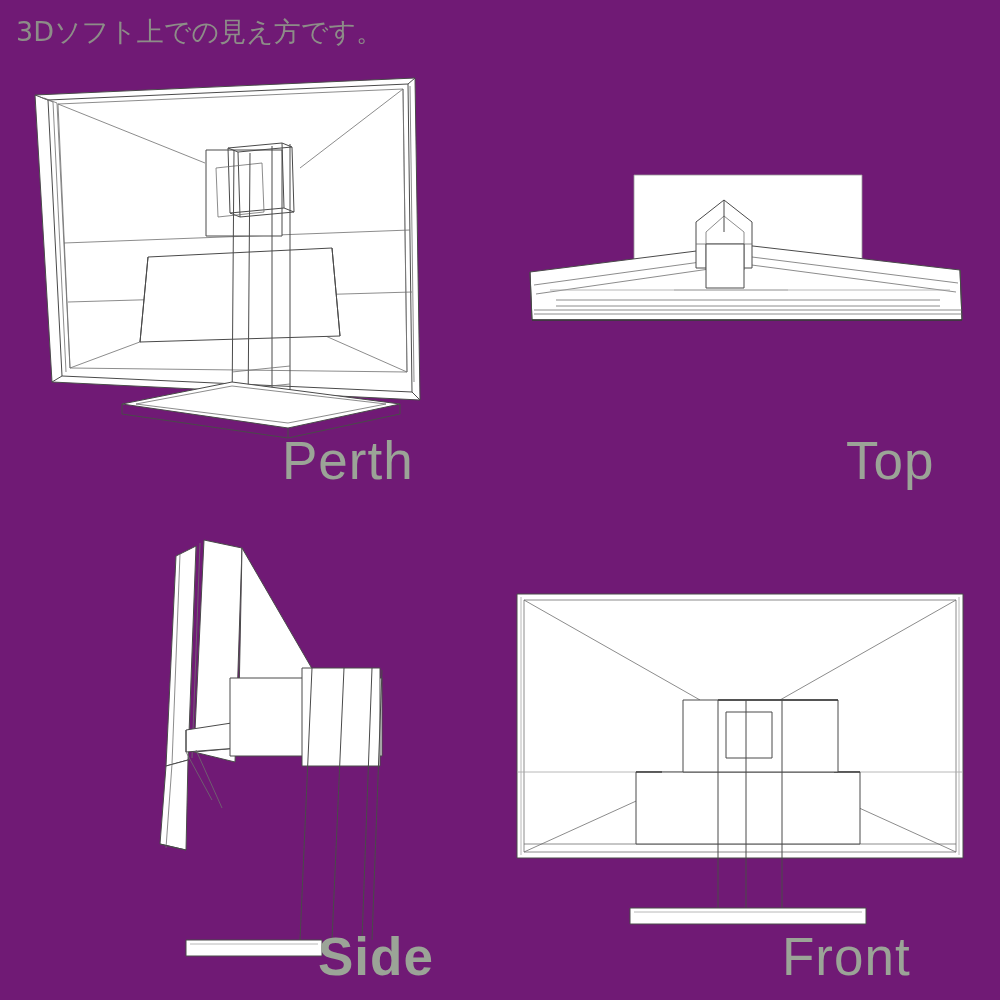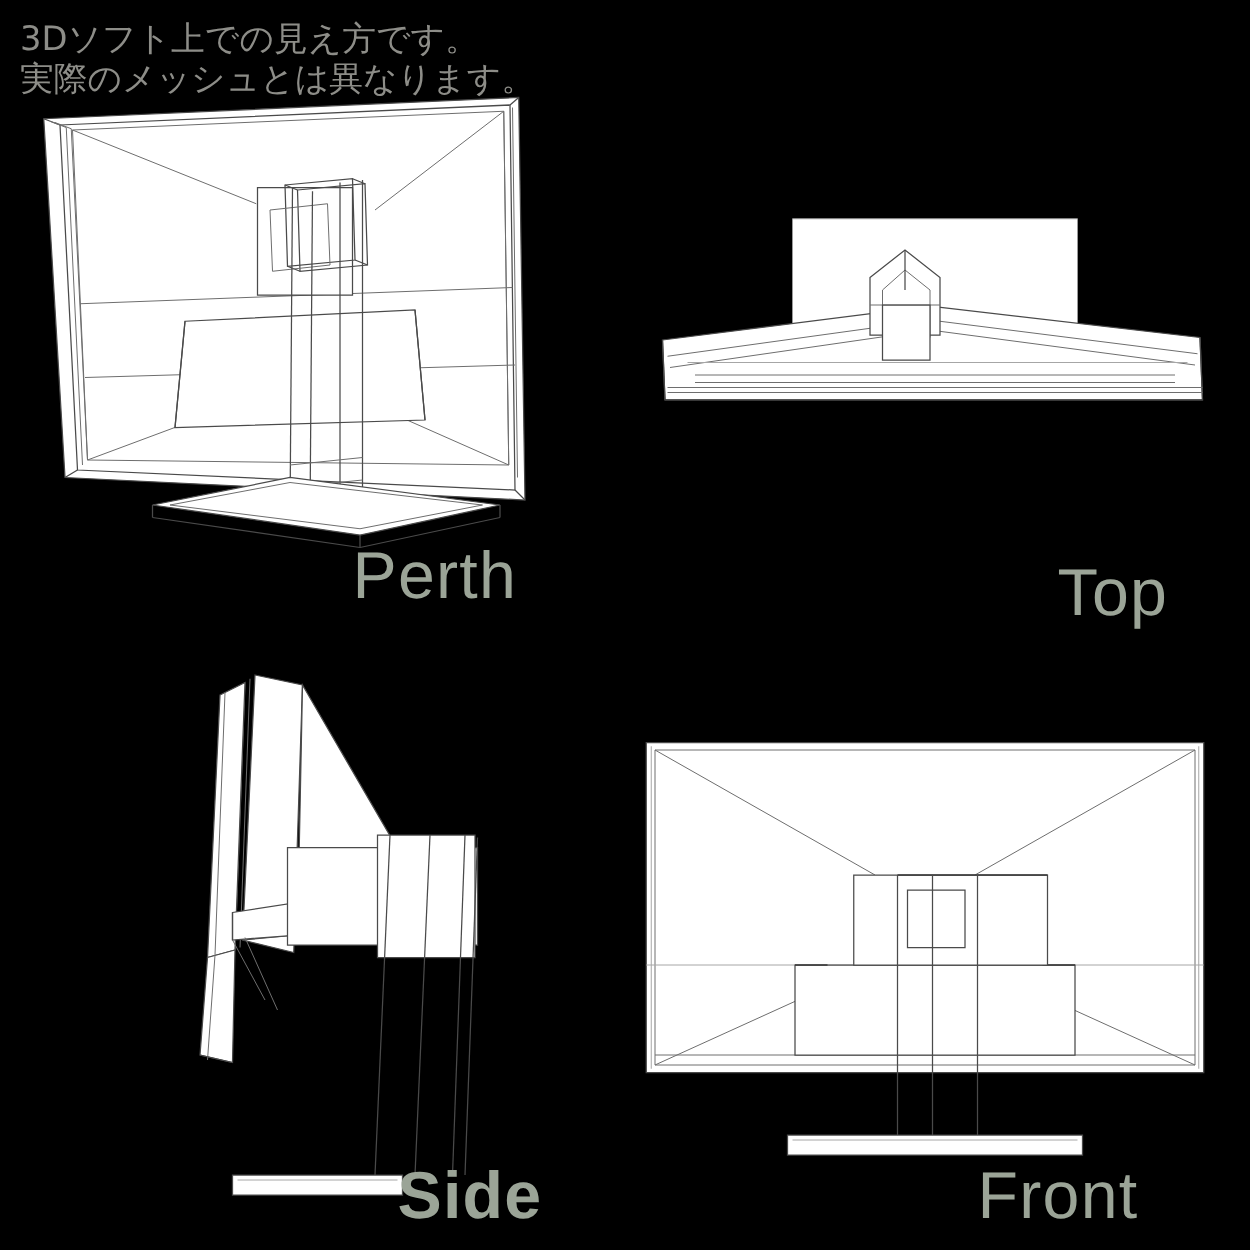--- a/index.html
+++ b/index.html
@@ -4,21 +4,21 @@
 <style>
   html, body {
     margin: 0;
     padding: 0;
     background: #ffffff;
   }
   #sheet {
     position: relative;
     width: 1000px;
     height: 1000px;
-    background: #000000;
+    background: #701a75;
     overflow: hidden;
     font-family: "Liberation Sans", "DejaVu Sans", sans-serif;
   }
   
   #note {
     position: absolute;
     left: 16px;
     top: 16px;
     width: 560px;
     z-index: 5;
@@ -38,21 +38,21 @@
     font-family: "Liberation Sans", "DejaVu Sans", sans-serif;
     font-size: 53px;
     line-height: 74px;
     color: #9ba497;
     font-weight: 400;
     letter-spacing: 1px;
     z-index: 4;
     pointer-events: none;
   }
   #label-perth { left: 282px; top: 424px; }
-  #label-top   { left: 846px; top: 424px; margin-top: 14px; }
+  #label-top   { left: 846px; top: 424px; }
   #label-side  { left: 318px; top: 920px; font-weight: bold; }
   #label-front { left: 782px; top: 920px; text-align: center; }
 
   
   .viewport {
     position: absolute;
     z-index: 2;
   }
   .viewport svg { display: block; overflow: visible; }
 
@@ -68,21 +68,20 @@
   .face-wh   { fill: #ffffff; stroke: #4a4a4a; stroke-width: 1; vector-effect: non-scaling-stroke; }
   .face-wh-l { fill: #ffffff; stroke: #9a9a9a; stroke-width: 0.8; vector-effect: non-scaling-stroke; }
 </style>
 </head>
 <body>
 
 <div id="sheet">
 
   <div id="note">
     <div class="line">3Dソフト上での見え方です。</div>
-    <div class="line">実際のメッシュとは異なります。</div>
   </div>
 
   <div class="viewport" id="vp-perth">
     <svg width="500" height="500" viewBox="0 0 500 500">
 
       <polygon class="face-wh" points="35,95 415,78 420,400 52,382"></polygon>
       <polygon class="wire" points="48,100 408,84 412,392 62,376"></polygon>
       <polyline class="wire" points="35,95 48,100"></polyline>
       <polyline class="wire" points="415,78 408,84"></polyline>
       <polyline class="wire" points="52,382 62,376"></polyline>

